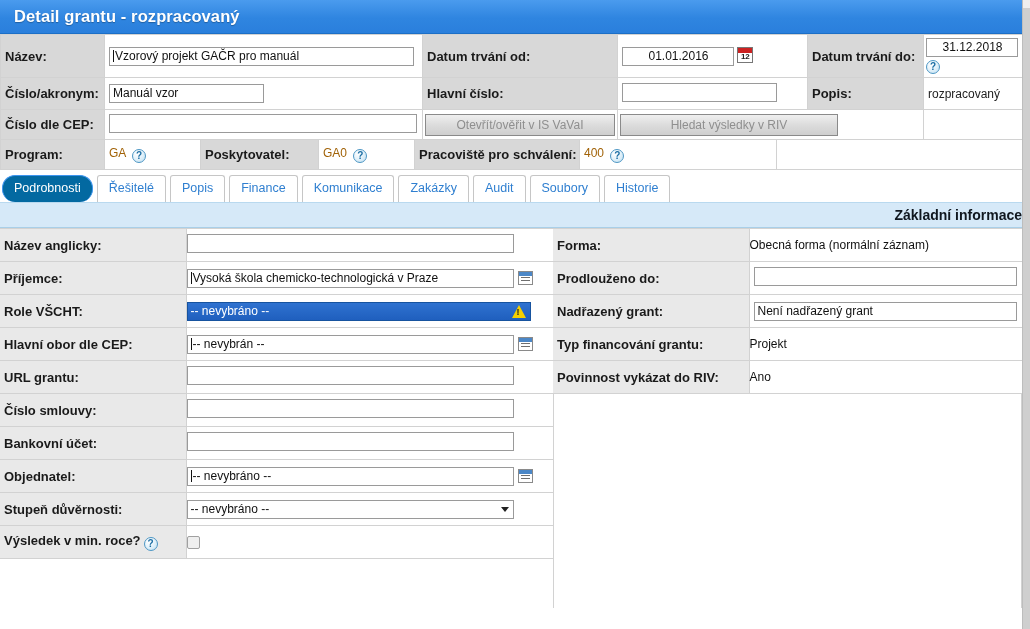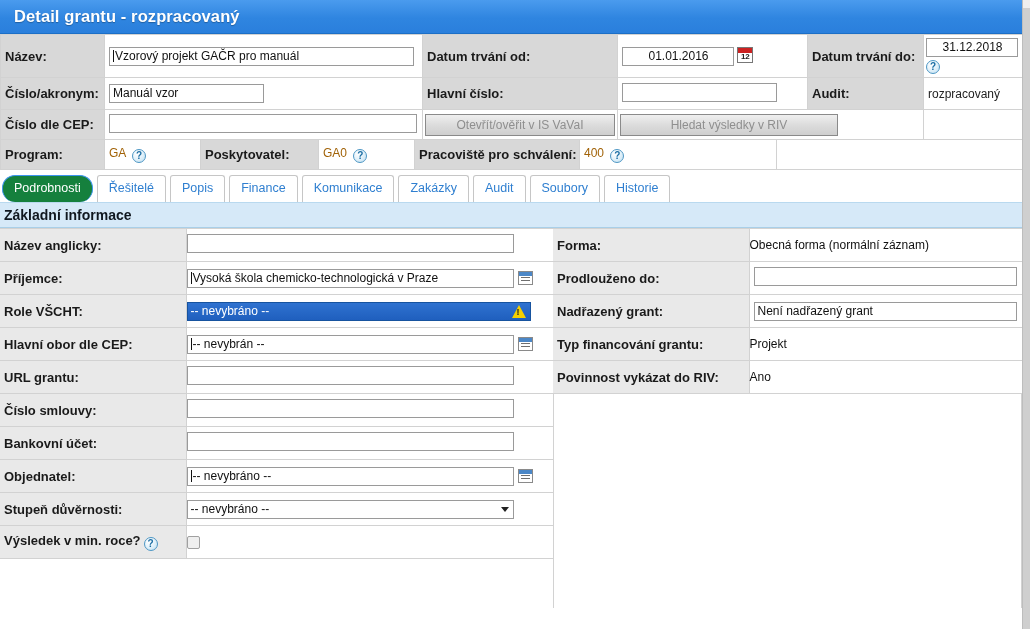--- a/index.html
+++ b/index.html
@@ -232,36 +232,37 @@
     font-size: 12.5px;
     color: #2f7fd0;
     background: #ffffff;
     border: 1px solid #c6c6c6;
     border-bottom: none;
     border-radius: 3px 3px 0 0;
     cursor: pointer;
     white-space: nowrap;
   }
   .tab.active {
-    background: #15803d;
+    background: #0369a1;
     border-color: #3d94ef;
     color: #ffffff;
     border-radius: 13px;
   }
 
   
   .section-band {
     width: 1022px;
     height: 26px;
     background: #d6e9f8;
     border-top: 1px solid #b9d9ef;
     border-bottom: 1px solid #a9cfe8;
     display: flex;
     align-items: center;
     padding-left: 4px;
+    justify-content: flex-end;
   }
   .section-band .txt {
     font-size: 14px;
     font-weight: bold;
     color: #10171f;
   }
 
   
   .main-wrap { display: flex; width: 1022px; }
   .col-left  { width: 553px; }
@@ -319,21 +320,21 @@
       </tr>
       <tr style="height:32px">
         <td class="lbl">Číslo/akronym:</td>
         <td class="val">
           <span class="inp" style="width:155px">Manuál vzor</span>
         </td>
         <td class="lbl">Hlavní číslo:</td>
         <td class="val">
           <span class="inp" style="width:155px"></span>
         </td>
-        <td class="lbl">Audit:</td>
+        <td class="lbl">Popis:</td>
         <td class="val">rozpracovaný</td>
       </tr>
       <tr style="height:30px">
         <td class="lbl">Číslo dle CEP:</td>
         <td class="val">
           <span class="inp" style="width:308px"></span>
         </td>
         <td class="val" style="padding:0 2px">
           <span class="btn">Otevřít/ověřit v IS VaVaI</span>
         </td>

